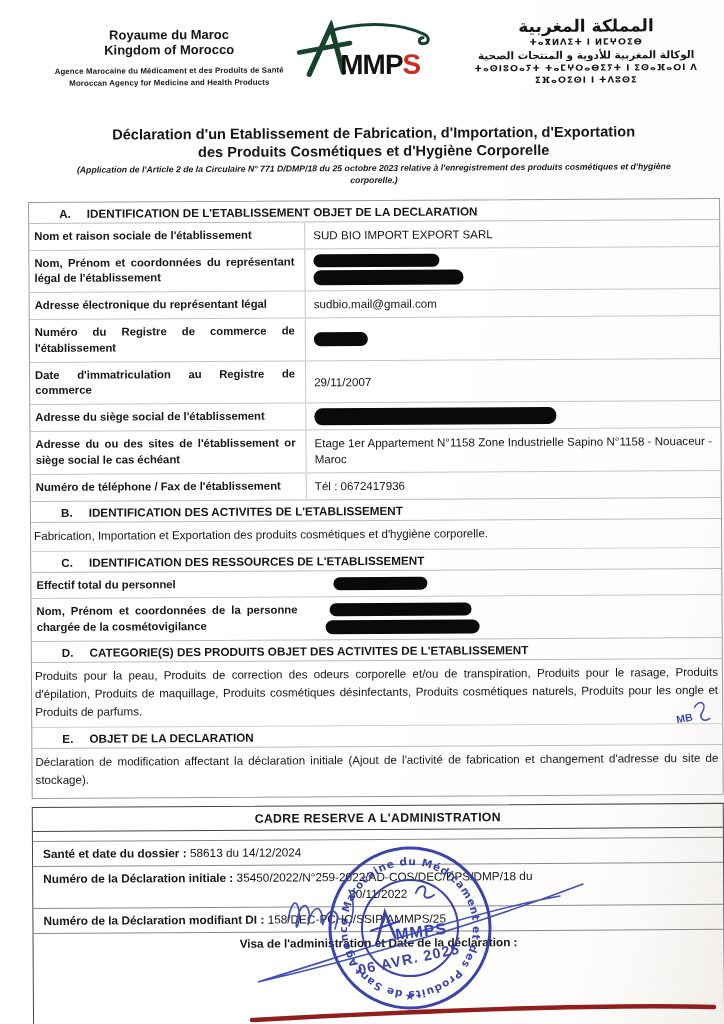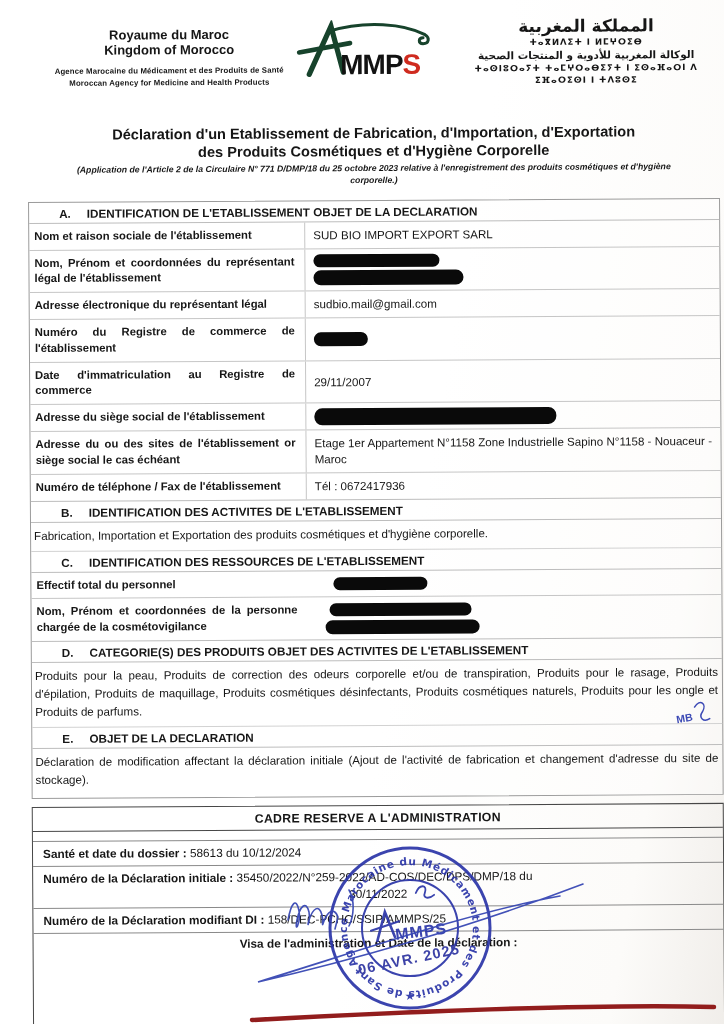--- a/index.html
+++ b/index.html
@@ -196,21 +196,21 @@
         <span>OBJET DE LA DECLARATION</span>
       </div>
       <div class="sec-body justify last">Déclaration de modification affectant la déclaration initiale (Ajout de l'activité de fabrication et changement d'adresse du site de stockage).</div>
     </div>
 
     <div class="adm">
       <div class="adm-head">CADRE RESERVE A L'ADMINISTRATION</div>
       <div class="adm-gap"></div>
       <div class="adm-row">
         <b>Santé et date du dossier :</b>
-        <span>58613 du 10/12/2024</span>
+        <span>58613 du 14/12/2024</span>
       </div>
       <div class="adm-row">
         <b>Numéro de la Déclaration initiale :</b>
         <span>35450/2022/N°259-2022/AD-COS/DEC/DPS/DMP/18 du</span>
         <div class="adm-center">30/11/2022</div>
       </div>
       <div class="adm-row">
         <b>Numéro de la Déclaration modifiant DI :</b>
         <span>158/DEC-PCHC/SSIP/AMMPS/25</span>
       </div>

